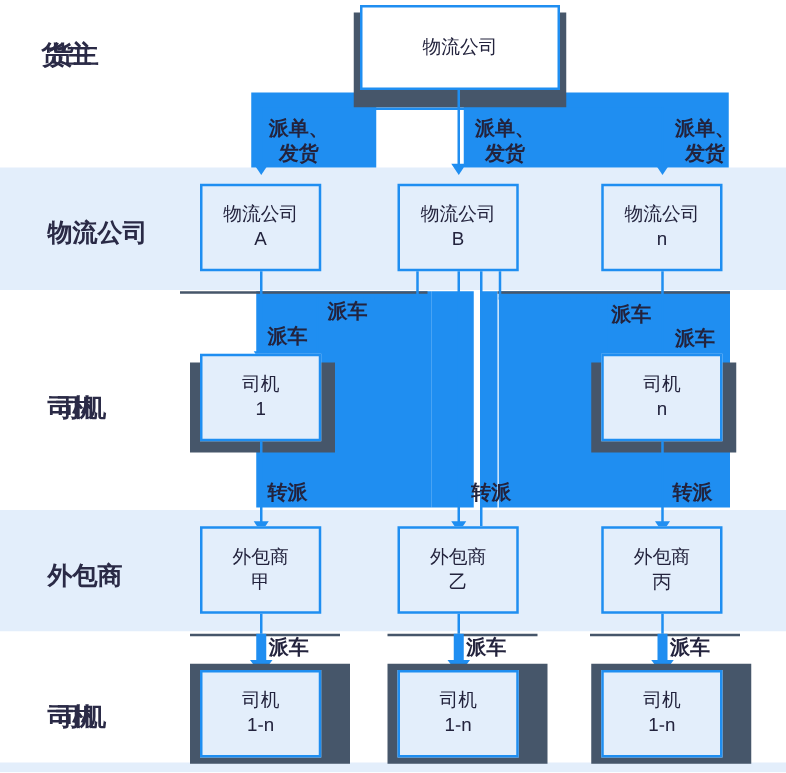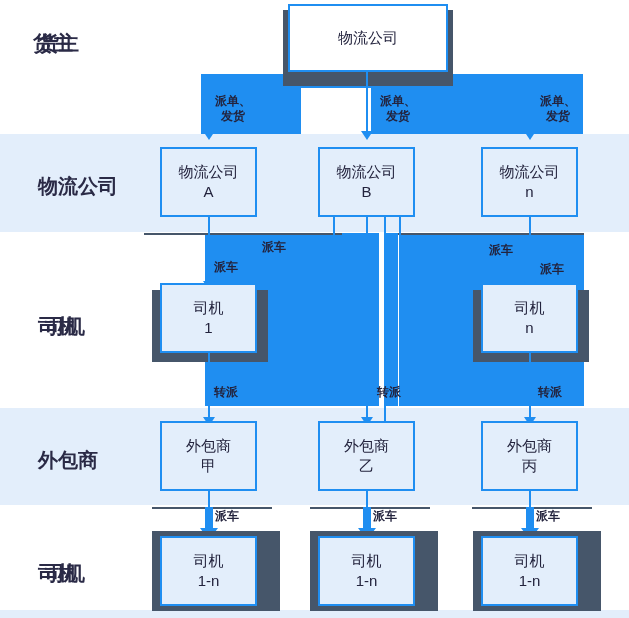--- a/index.html
+++ b/index.html
@@ -49,21 +49,21 @@
   .arrow-fat{
     position:absolute;width:0;height:0;
     border-left:9px solid transparent;
     border-right:9px solid transparent;
     border-top:12px solid #1f8ef1;
   }
   .thickv{position:absolute;background:#1f8ef1;width:8px;}
   
   .cap{
     position:absolute;
-    font-size:12px;font-weight:bold;color:#23233d;
+    font-size:16px;font-weight:bold;color:#23233d;
     white-space:nowrap;line-height:1.25;text-align:center;
   }
 </style>
 </head>
 <body>
 
 <div id="stage">
 
   <div class="band" style="top:134px;height:98px;"></div>
   <div class="band" style="top:408px;height:97px;"></div>

